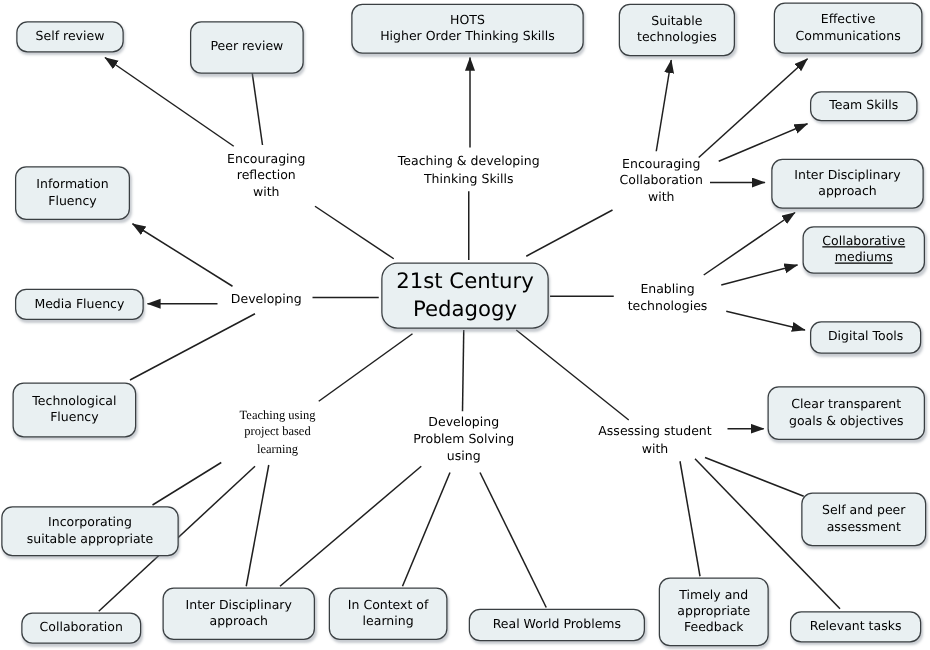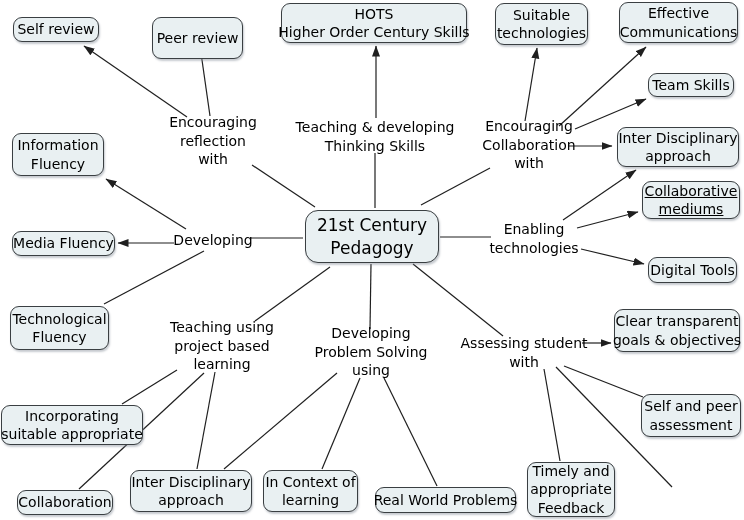--- a/index.html
+++ b/index.html
@@ -15,21 +15,21 @@
   .stage svg { position: absolute; left: 0; top: 0; }
   .nodes-layer { position: absolute; left: 0; top: 0; width: 100%; height: 100%; }
   .node {
     position: absolute;
     box-sizing: border-box;
     display: flex;
     flex-direction: column;
     align-items: center;
     justify-content: center;
     text-align: center;
-    font-size: 14px;
+    font-size: 10px;
     line-height: 1.32;
     cursor: default;
   }
   .node span { display: block; white-space: nowrap; }
   .node.box, .node.center {
     background: #e9f0f2;
     border: 1.4px solid #3a3f42;
     border-radius: 9px;
     box-shadow: 1px 2px 2px rgba(130, 140, 150, 0.45);
   }
@@ -90,21 +90,21 @@
         <span>Pedagogy</span>
       </div>
       <div class="node box" style="left: 13px; top: 17px; width: 86px; height: 25px;">
         <span>Self review</span>
       </div>
       <div class="node box" style="left: 152px; top: 17px; width: 91px; height: 42px;">
         <span>Peer review</span>
       </div>
       <div class="node box" style="left: 281px; top: 3px; width: 186px; height: 40px;">
         <span>HOTS</span>
-        <span>Higher Order Century Skills</span>
+        <span>Higher Order Thinking Skills</span>
       </div>
       <div class="node box" style="left: 495px; top: 3px; width: 93px; height: 42px;">
         <span>Suitable</span>
         <span>technologies</span>
       </div>
       <div class="node box" style="left: 619px; top: 2px; width: 119px; height: 41px;">
         <span>Effective</span>
         <span>Communications</span>
       </div>
       <div class="node box" style="left: 648px; top: 73px; width: 86px; height: 24px;">
@@ -148,20 +148,23 @@
         <span>learning</span>
       </div>
       <div class="node box" style="left: 375px; top: 487px; width: 141px; height: 26px;">
         <span>Real World Problems</span>
       </div>
       <div class="node box" style="left: 527px; top: 462px; width: 88px; height: 55px;">
         <span>Timely and</span>
         <span>appropriate</span>
         <span>Feedback</span>
       </div>
+      <div class="node box" style="left: 632px; top: 489px; width: 105px; height: 25px;">
+        <span>Relevant tasks</span>
+      </div>
       <div class="node box" style="left: 614px; top: 309px; width: 126px; height: 43px;">
         <span>Clear transparent</span>
         <span>goals &amp; objectives</span>
       </div>
       <div class="node box" style="left: 641px; top: 394px; width: 100px; height: 43px;">
         <span>Self and peer</span>
         <span>assessment</span>
       </div>
       <div class="node label" style="left: 168px; top: 118px; width: 90px; height: 46px;">
         <span>Encouraging</span>
@@ -177,21 +180,21 @@
         <span>Collaboration</span>
         <span>with</span>
       </div>
       <div class="node label" style="left: 492px; top: 223px; width: 84px; height: 31px;">
         <span>Enabling</span>
         <span>technologies</span>
       </div>
       <div class="node label" style="left: 176px; top: 232px; width: 74px; height: 16px;">
         <span>Developing</span>
       </div>
-      <div class="node label" style="left: 172px; top: 323px; width: 100px; height: 46px;">
+      <div class="node label" style="left: 172px; top: 323px; width: 100px; height: 46px; font-family: Liberation Serif, serif;">
         <span>Teaching using</span>
         <span>project based</span>
         <span>learning</span>
       </div>
       <div class="node label" style="left: 316px; top: 329px; width: 110px; height: 46px;">
         <span>Developing</span>
         <span>Problem Solving</span>
         <span>using</span>
       </div>
       <div class="node label" style="left: 466px; top: 337px; width: 116px; height: 31px;">

